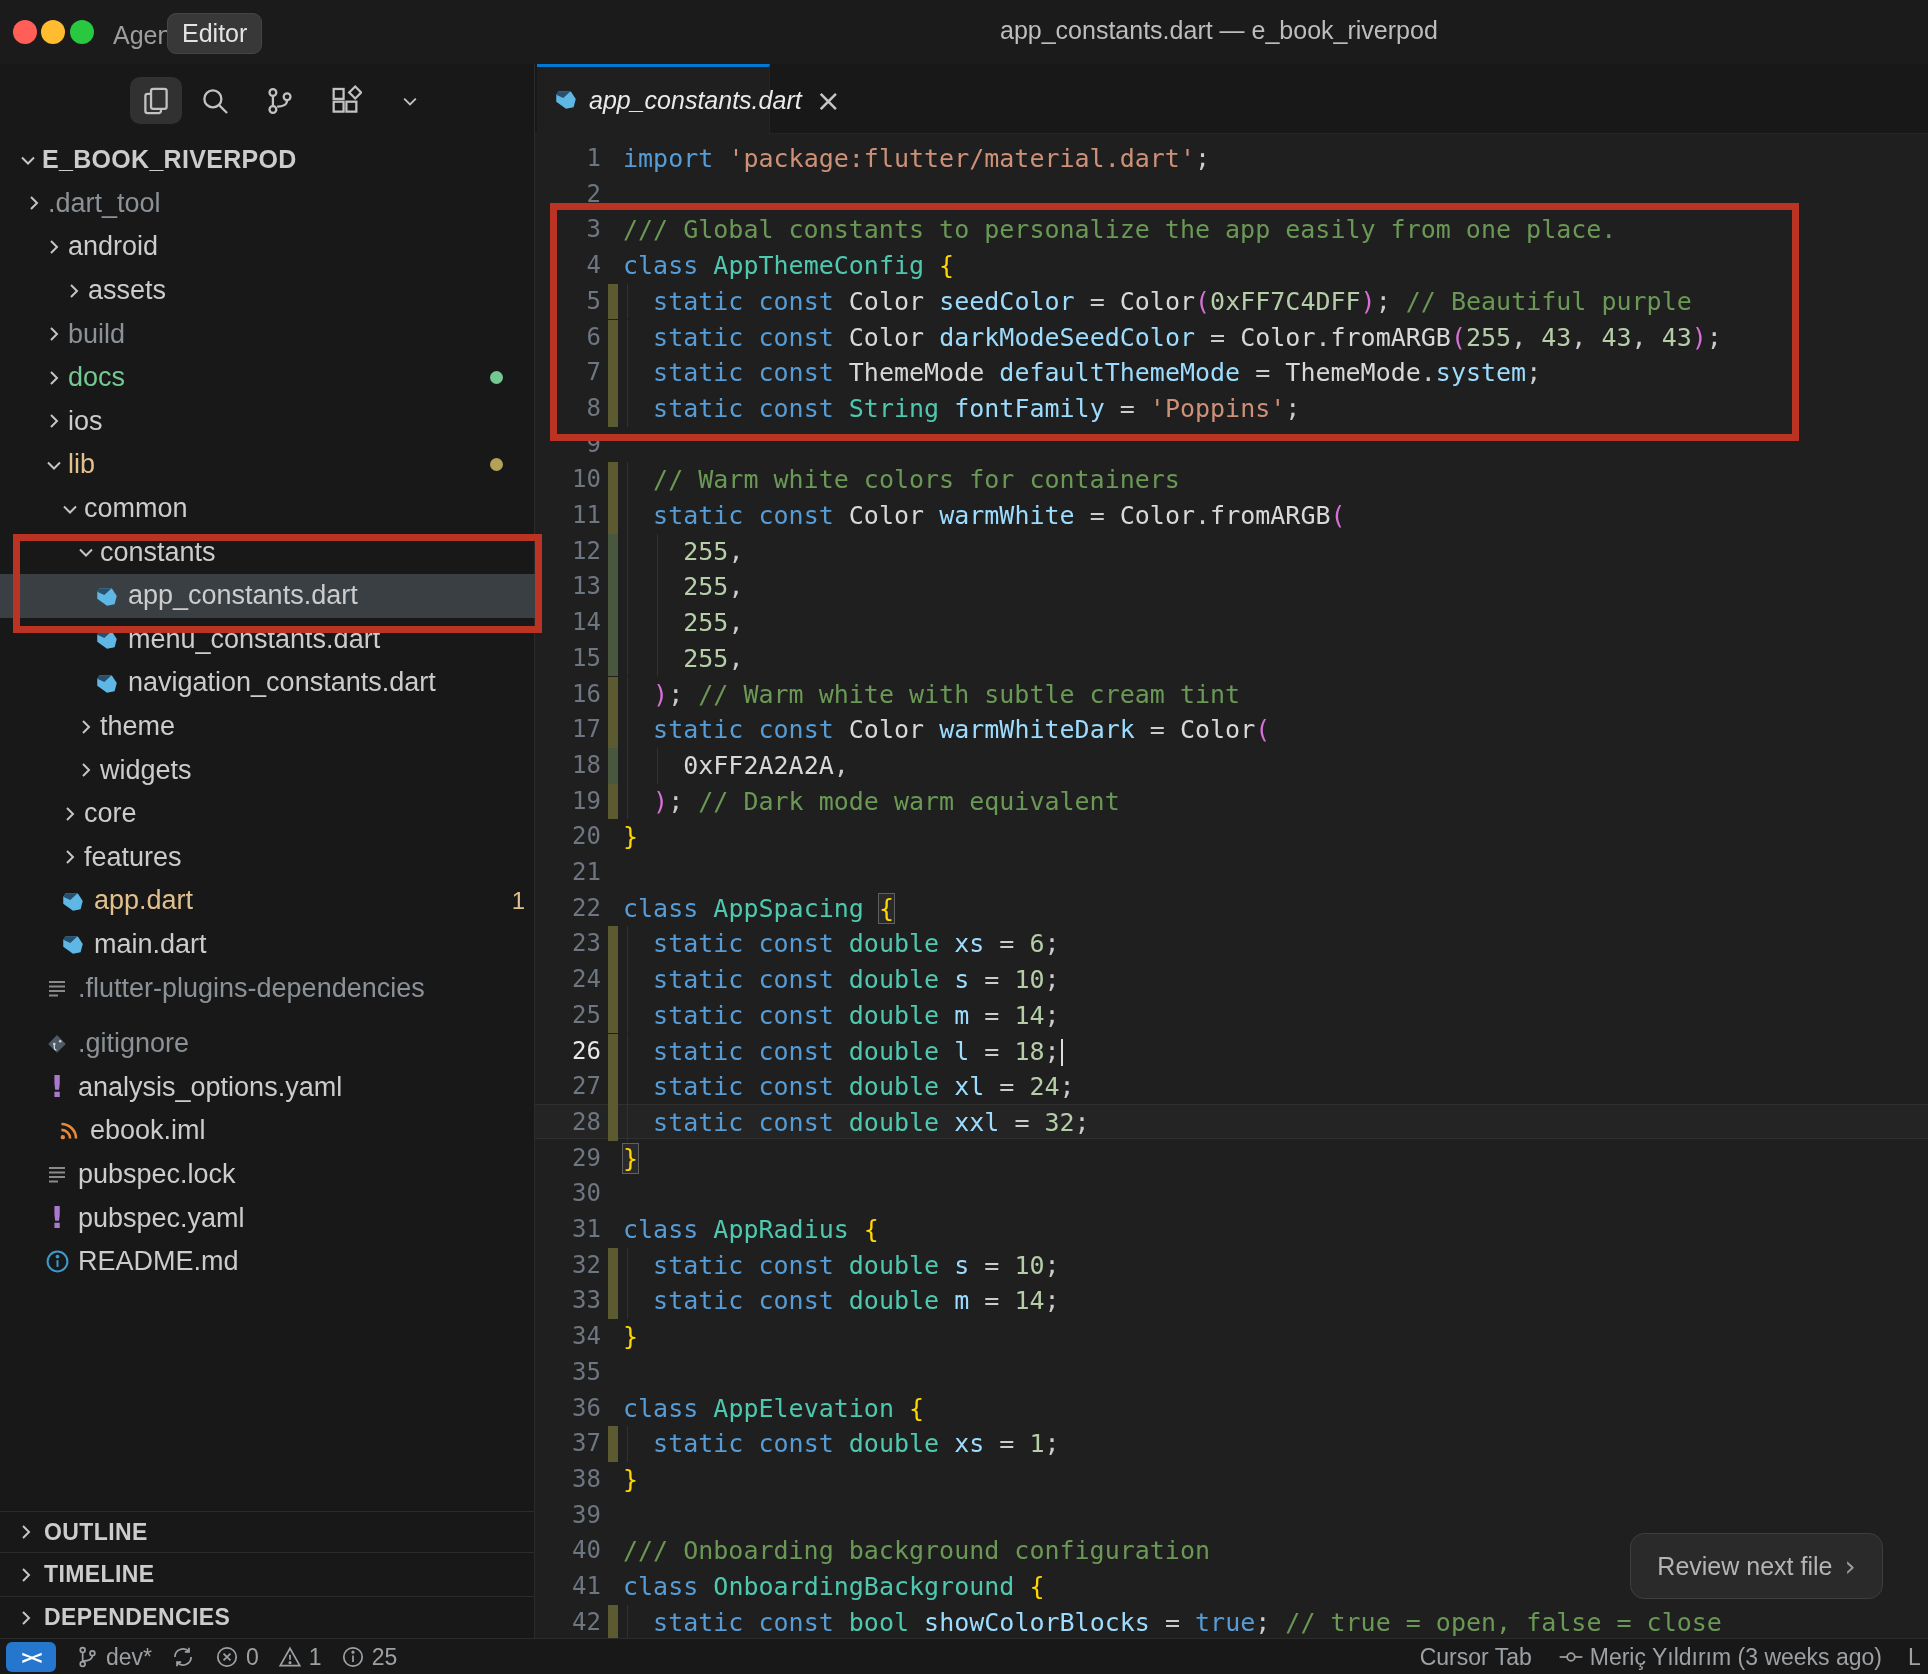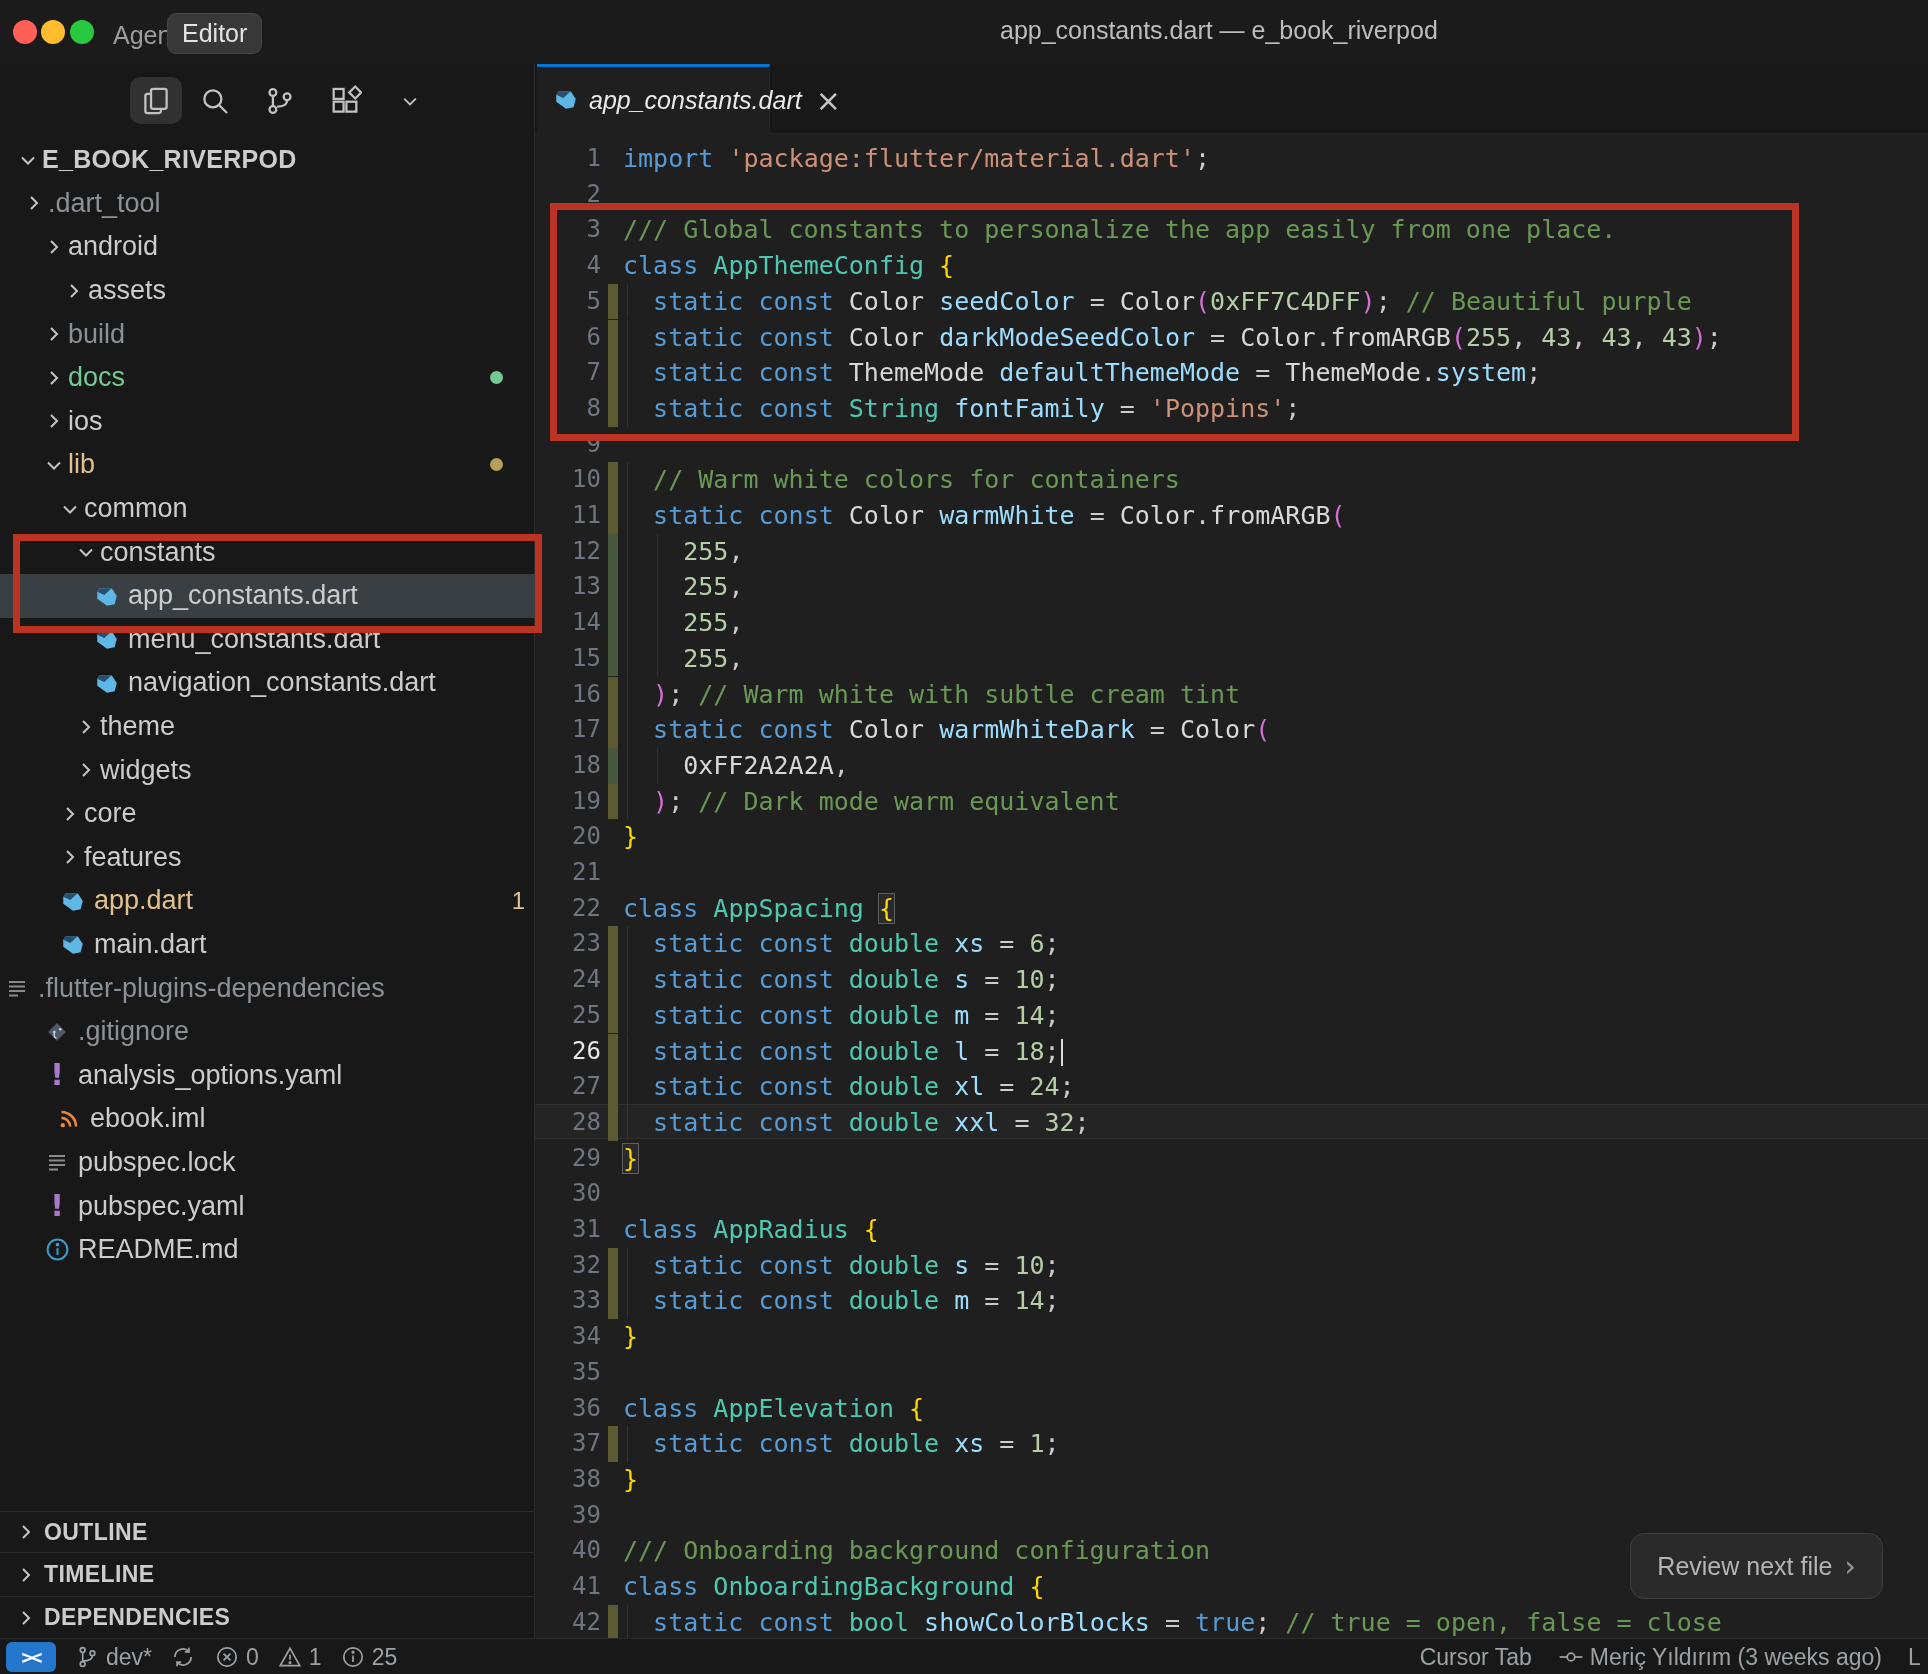--- a/index.html
+++ b/index.html
@@ -273,34 +273,34 @@
         </div>
         <div class="tree-row" style="padding-left: 56px;">
           <span class="ficon">
             <svg width="26" height="26" viewBox="0 0 24 24">
   <path d="M5 5h11.5L21 12l-2 7.5L12 21 3 14.5 3 8Z" fill="#5fb7e5"></path>
   <path d="M5 5h11l-6.5 6L3 8Z" fill="#27506e"></path>
             </svg>
           </span>
           <span class="lbl">main.dart</span>
         </div>
-        <div class="tree-row" style="">
+        <div class="tree-row" style="padding-left: 40px;">
           <span class="ficon">
             <svg width="24" height="24" viewBox="0 0 24 24">
               <g stroke="#8a8a8a" stroke-width="2">
                 <line x1="4" y1="6" x2="20" y2="6"></line>
                 <line x1="4" y1="10.5" x2="20" y2="10.5"></line>
                 <line x1="4" y1="15" x2="20" y2="15"></line>
                 <line x1="4" y1="19.5" x2="13" y2="19.5"></line>
               </g>
             </svg>
           </span>
           <span class="lbl c-dim">.flutter-plugins-dependencies</span>
         </div>
-        <div class="tree-row" style="padding-left: 40px;">
+        <div class="tree-row" style="padding-left: 40px; margin-top: 12px;">
           <span class="ficon">
             <svg width="26" height="26" viewBox="0 0 24 24">
               <g>
                 <rect x="6.2" y="6.2" width="11.5" height="11.5" transform="rotate(45 12 12)" fill="#4e5a66"></rect>
                 <circle cx="9.5" cy="12" r="1.2" fill="#cfd6dc"></circle>
                 <circle cx="15" cy="9.5" r="1.2" fill="#cfd6dc"></circle>
                 <path d="M9.5 13v2.5a2 2 0 0 0 2 2" stroke="#cfd6dc" stroke-width="1.2" fill="none"></path>
               </g>
             </svg>
           </span>

